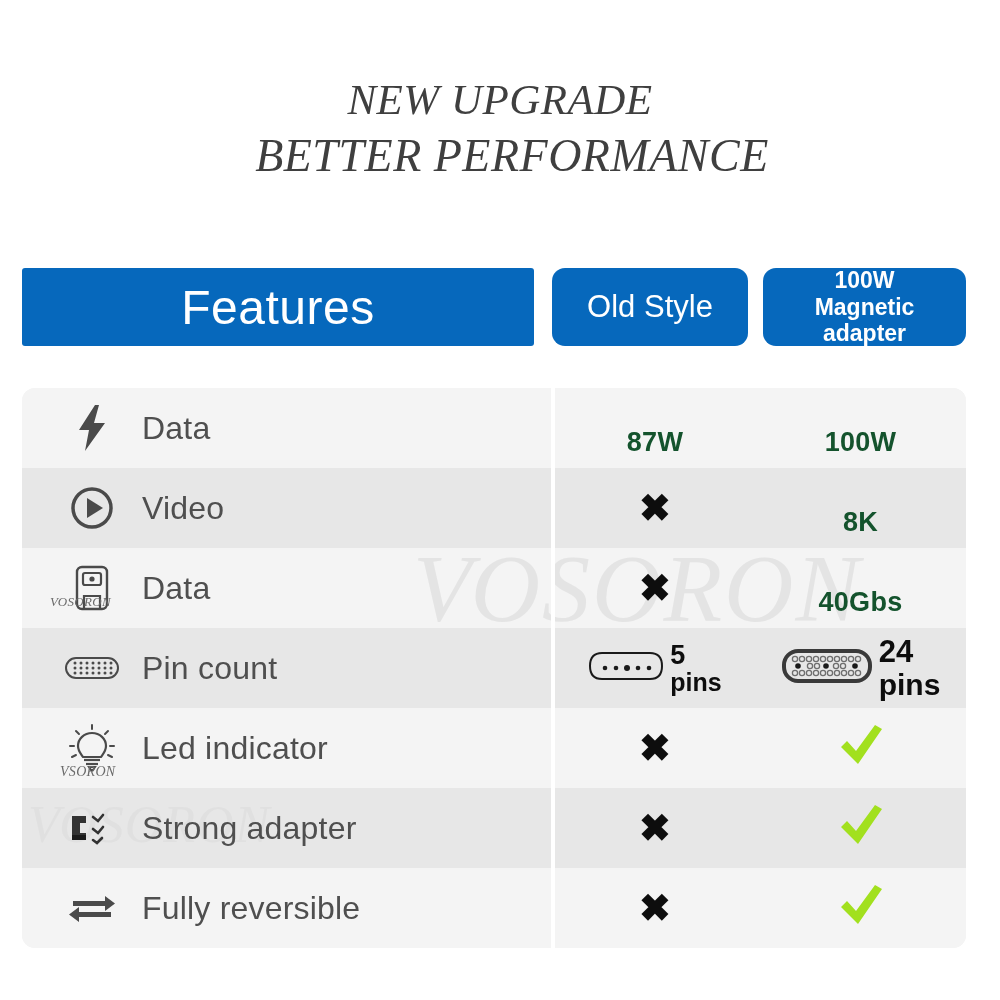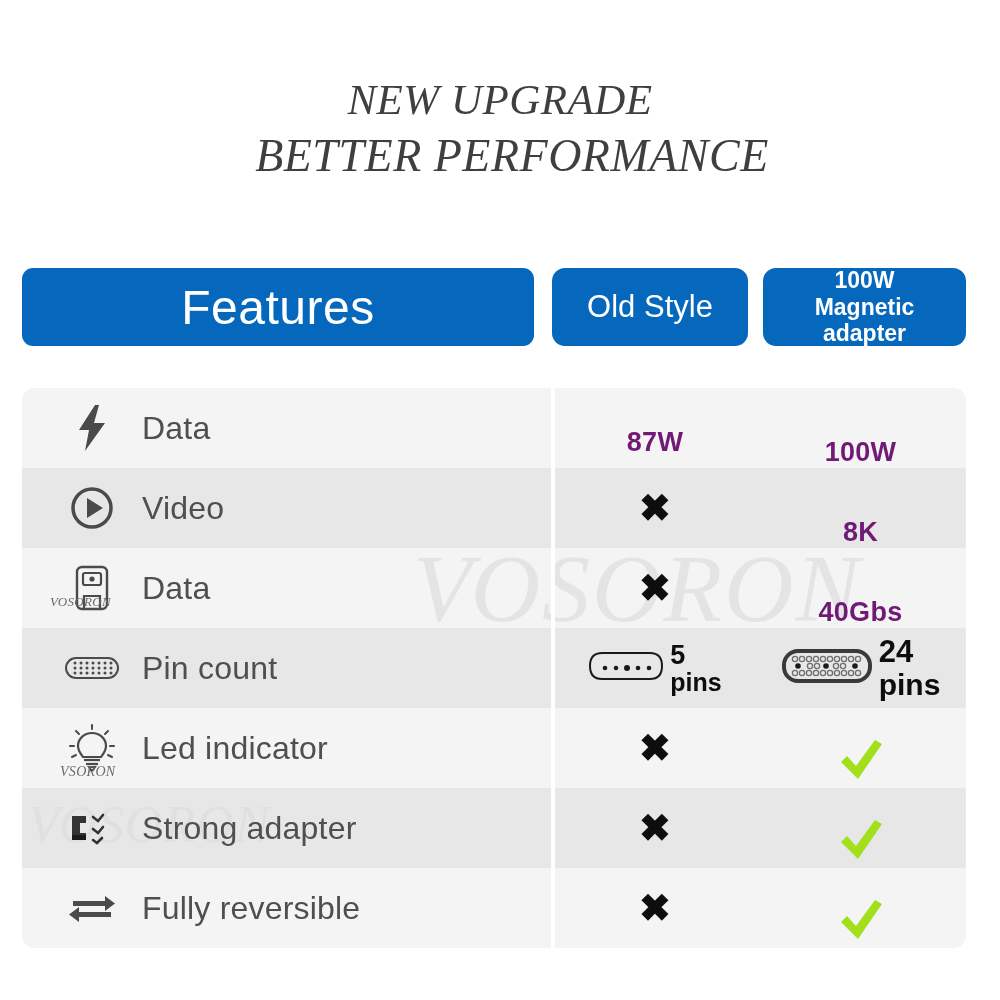--- a/index.html
+++ b/index.html
@@ -48,21 +48,21 @@
     align-items: center;
     justify-content: center;
     text-align: center;
     box-sizing: border-box;
     top: 0;
     height: 78px;
   }
   .pill-features {
     left: 0;
     width: 512px;
-    border-radius: 11px;
+    border-radius: 3px;
     font-size: 48px;
     font-weight: 400;
     letter-spacing: 0.5px;
   }
   .pill-old {
     left: 530px;
     width: 196px;
     font-size: 31px;
     font-weight: 400;
   }
@@ -114,21 +114,21 @@
     width: 200px;
     display: flex;
     align-items: center;
     justify-content: center;
     position: relative;
     z-index: 3;
   }
   .cell-new {
     flex: 1;
     display: flex;
-    align-items: flex-end;
+    align-items: center;
     justify-content: center;
     position: relative;
     z-index: 3;
   }
 
   .feat-icon {
     width: 56px;
     min-width: 56px;
     height: 52px;
     display: flex;
@@ -141,21 +141,21 @@
     margin-left: 22px;
     font-size: 32px;
     color: #4f4f4f;
     letter-spacing: 0.2px;
     white-space: nowrap;
   }
 
   .val-text {
     font-size: 27px;
     font-weight: bold;
-    color: #701a75;
+    color: #14532d;
     letter-spacing: 0.3px;
     margin-top: 28px;
   }
   .val-x {
     font-size: 38px;
     font-weight: bold;
     color: #0d0d0d;
     line-height: 1;
   }
 

